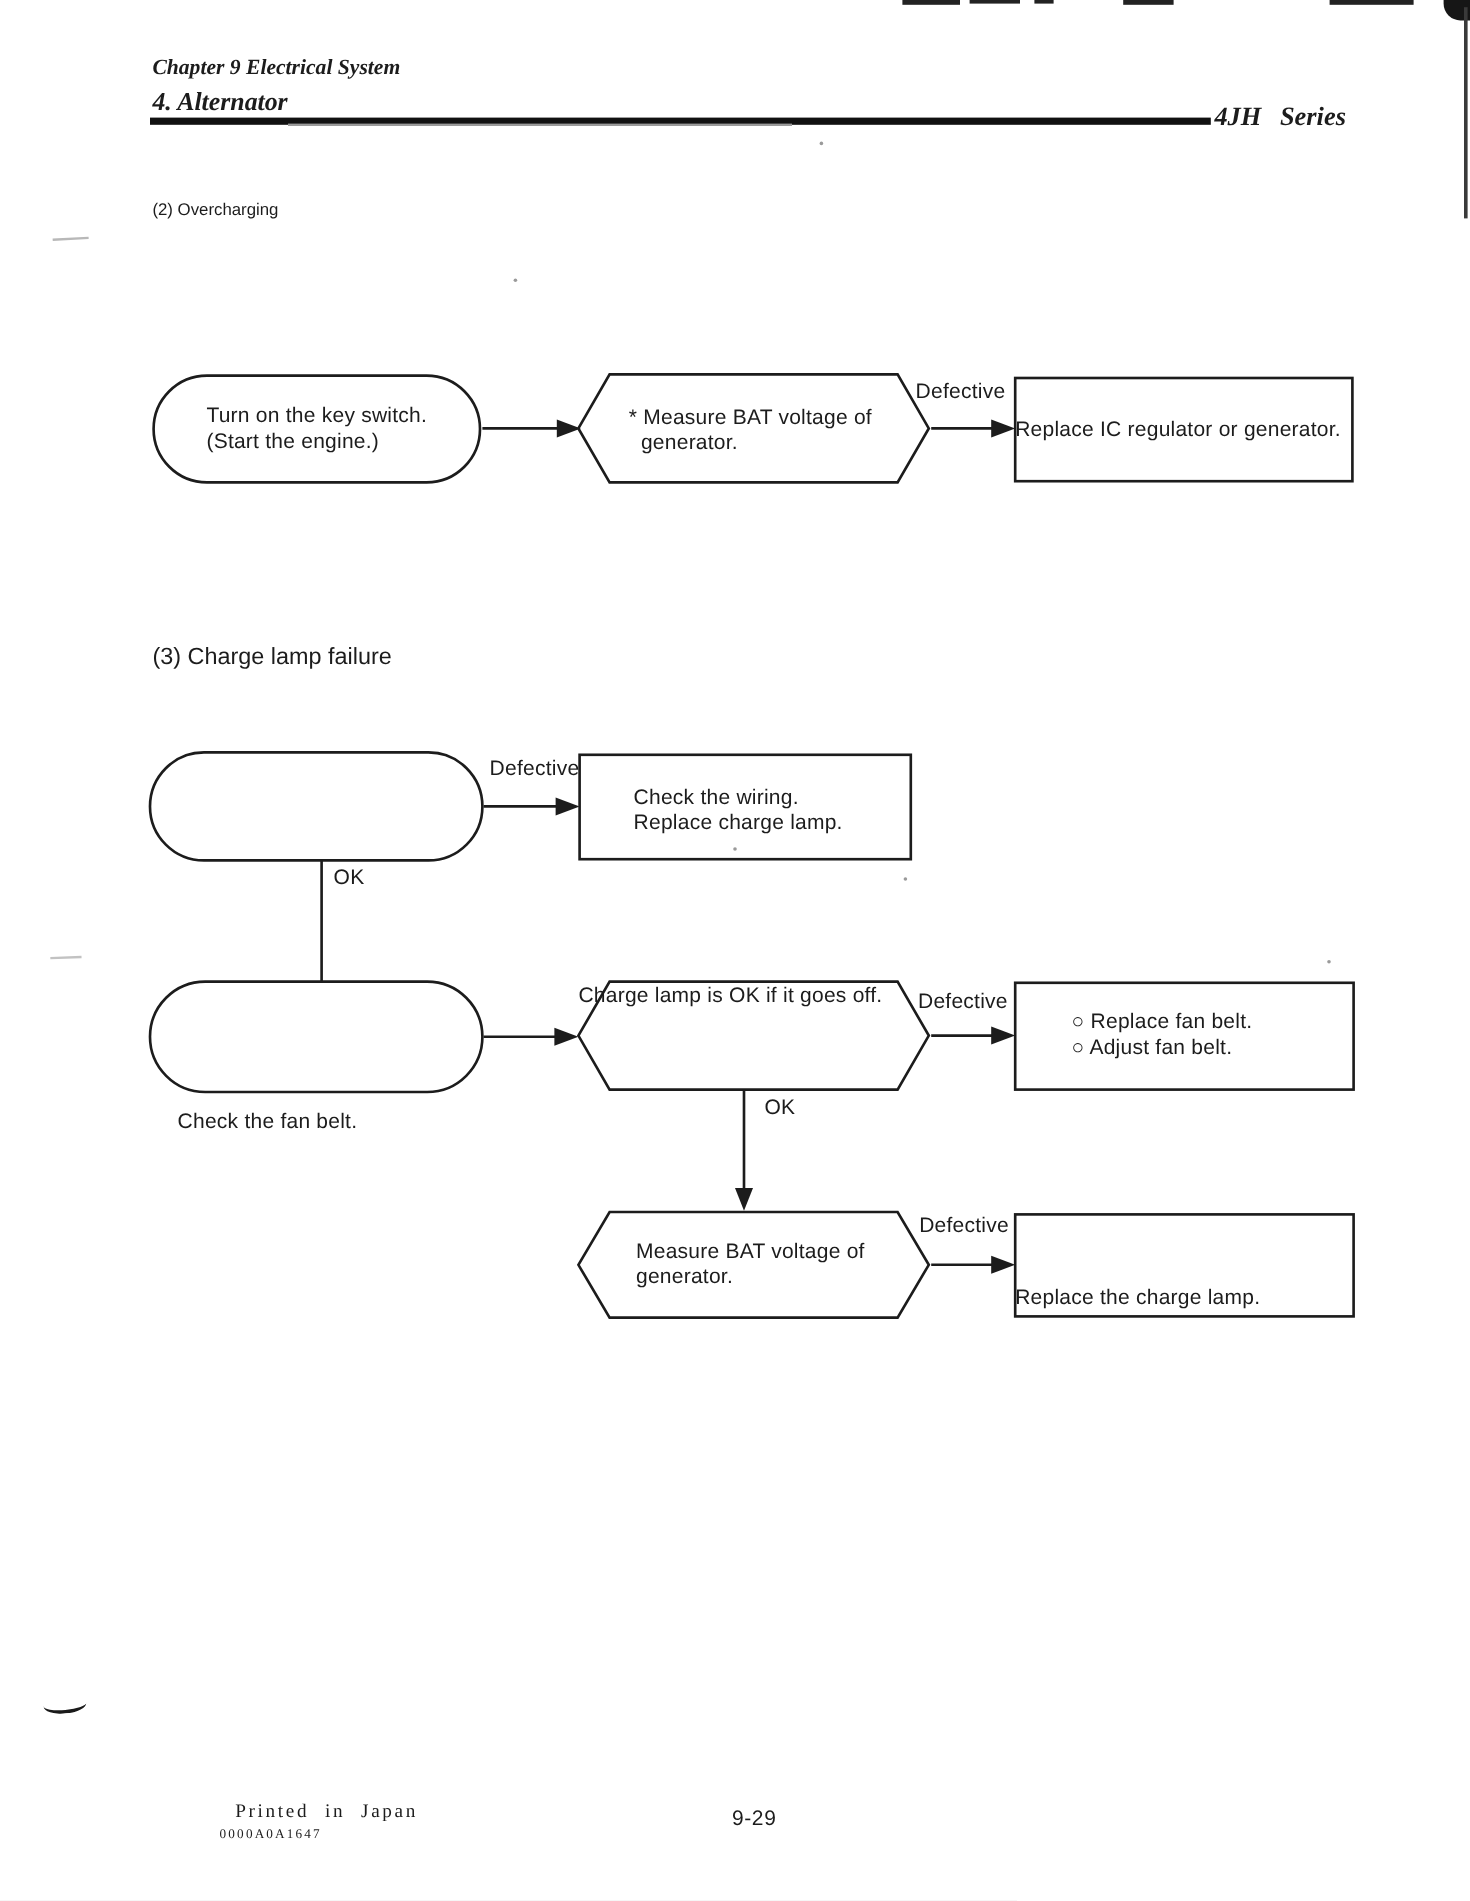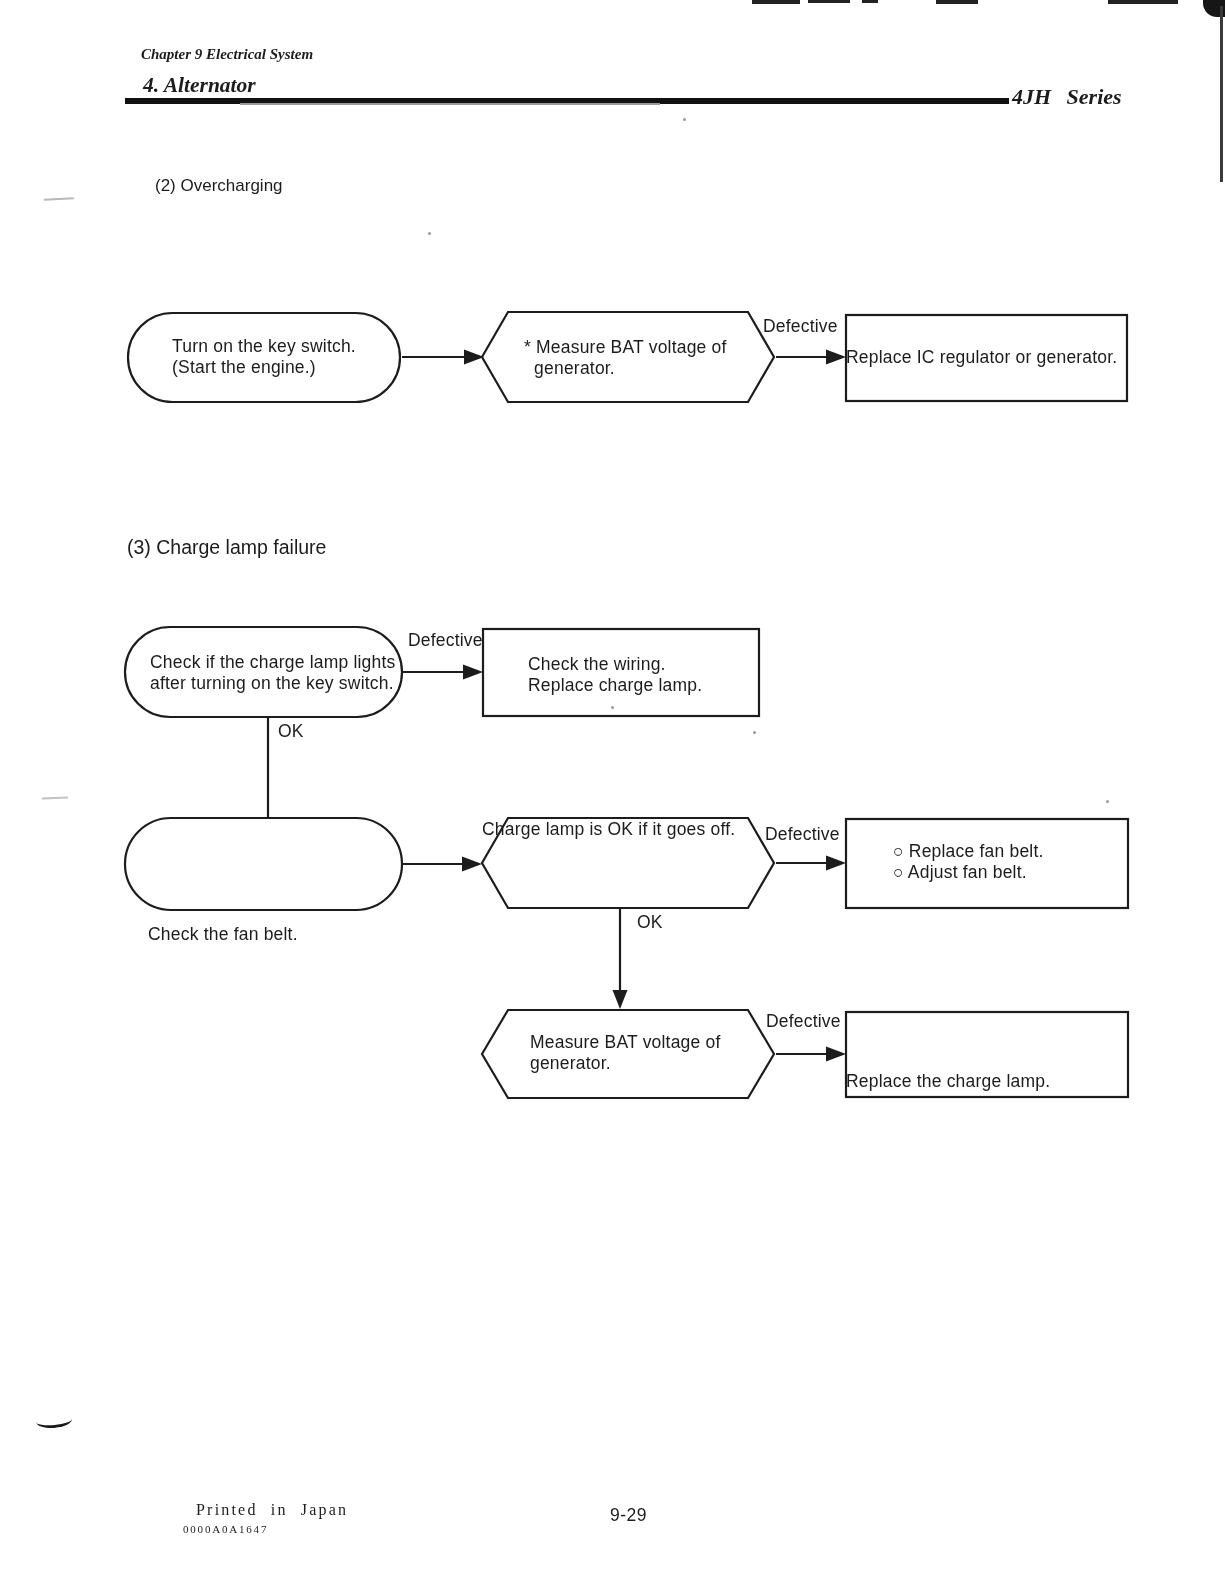--- a/index.html
+++ b/index.html
@@ -8,31 +8,31 @@
     background:#ffffff;overflow:hidden;
     font-family:"Liberation Sans","DejaVu Sans",sans-serif;
     color:#1c1c1c;
   }
   .abs{position:absolute;}
   .pre{white-space:pre;}
   .txt{font-size:17.5px;line-height:21px;letter-spacing:0.2px;}
   .center{text-align:left;}
 
   
-  .hdr-chapter{left:141px;top:46px;font-family:"Liberation Serif","DejaVu Serif",serif;
-    font-style:italic;font-weight:bold;font-size:15px;}
+  .hdr-chapter{left:127px;top:46px;font-family:"Liberation Serif","DejaVu Serif",serif;
+    font-style:italic;font-weight:bold;font-size:18px;}
   .hdr-section{left:127px;top:73px;font-family:"Liberation Serif","DejaVu Serif",serif;
-    font-style:italic;font-weight:bold;font-size:21.5px;margin-left:16px;}
+    font-style:italic;font-weight:bold;font-size:21.5px;}
   .hdr-rule{left:125px;top:98px;width:884px;height:5.5px;background:#111;}
   .hdr-rule-shadow{left:240px;top:103px;width:420px;height:2px;background:#9a9a9a;}
   .hdr-series{left:1012px;top:84px;font-family:"Liberation Serif","DejaVu Serif",serif;
     font-style:italic;font-weight:bold;font-size:22px;word-spacing:10px;}
 
   
-  .h-over{left:127px;top:176px;font-size:17px;margin-left:28px;}
+  .h-over{left:127px;top:166px;font-size:14px;}
   .h-charge{left:127px;top:536px;font-size:19.5px;}
 
   
   .flow-svg{left:0;top:0;}
 
   
   .t-start    {left:172px;top:336px;}
   .t-check1   {left:524px;top:337px;}
   .t-def2     {left:763px;top:316px;}
   .t-act2     {left:846px;top:347px;width:281px;}
@@ -136,22 +136,20 @@
     </g>
   </svg>
 
   <div class="abs txt pre t-start">Turn on the key switch.
 (Start the engine.)</div>
   <div class="abs txt pre t-check1">* Measure BAT voltage of
   generator.</div>
   <div class="abs txt t-def2">Defective</div>
   <div class="abs txt center t-act2">Replace IC regulator or generator.</div>
 
-  <div class="abs txt pre t-step1">Check if the charge lamp lights
-after turning on the key switch.</div>
   <div class="abs txt t-def31">Defective</div>
   <div class="abs txt pre t-act31">Check the wiring.
 Replace charge lamp.</div>
   <div class="abs txt t-ok1">OK</div>
   <div class="abs txt center t-check2">Charge lamp is OK if it goes off.</div>
   <div class="abs txt t-def32">Defective</div>
   <div class="abs txt pre t-act32">○ Replace fan belt.
 ○ Adjust fan belt.</div>
   <div class="abs txt t-note">Check the fan belt.</div>
   <div class="abs txt t-ok2">OK</div>

